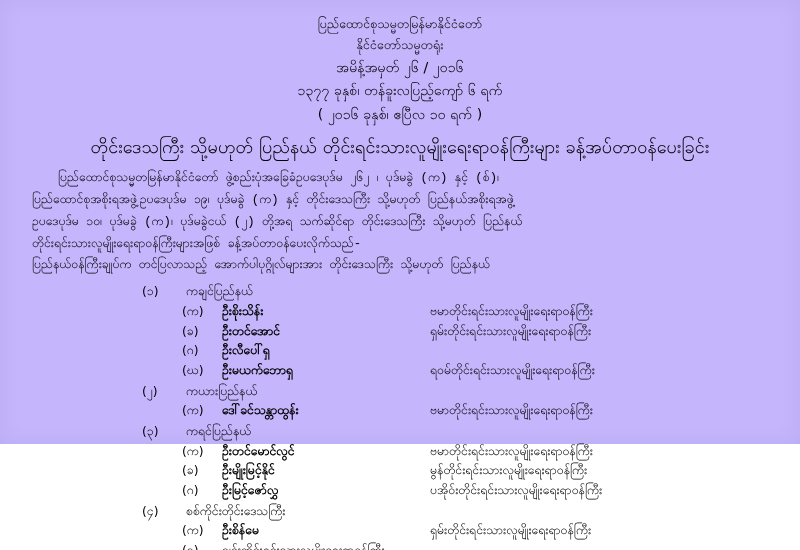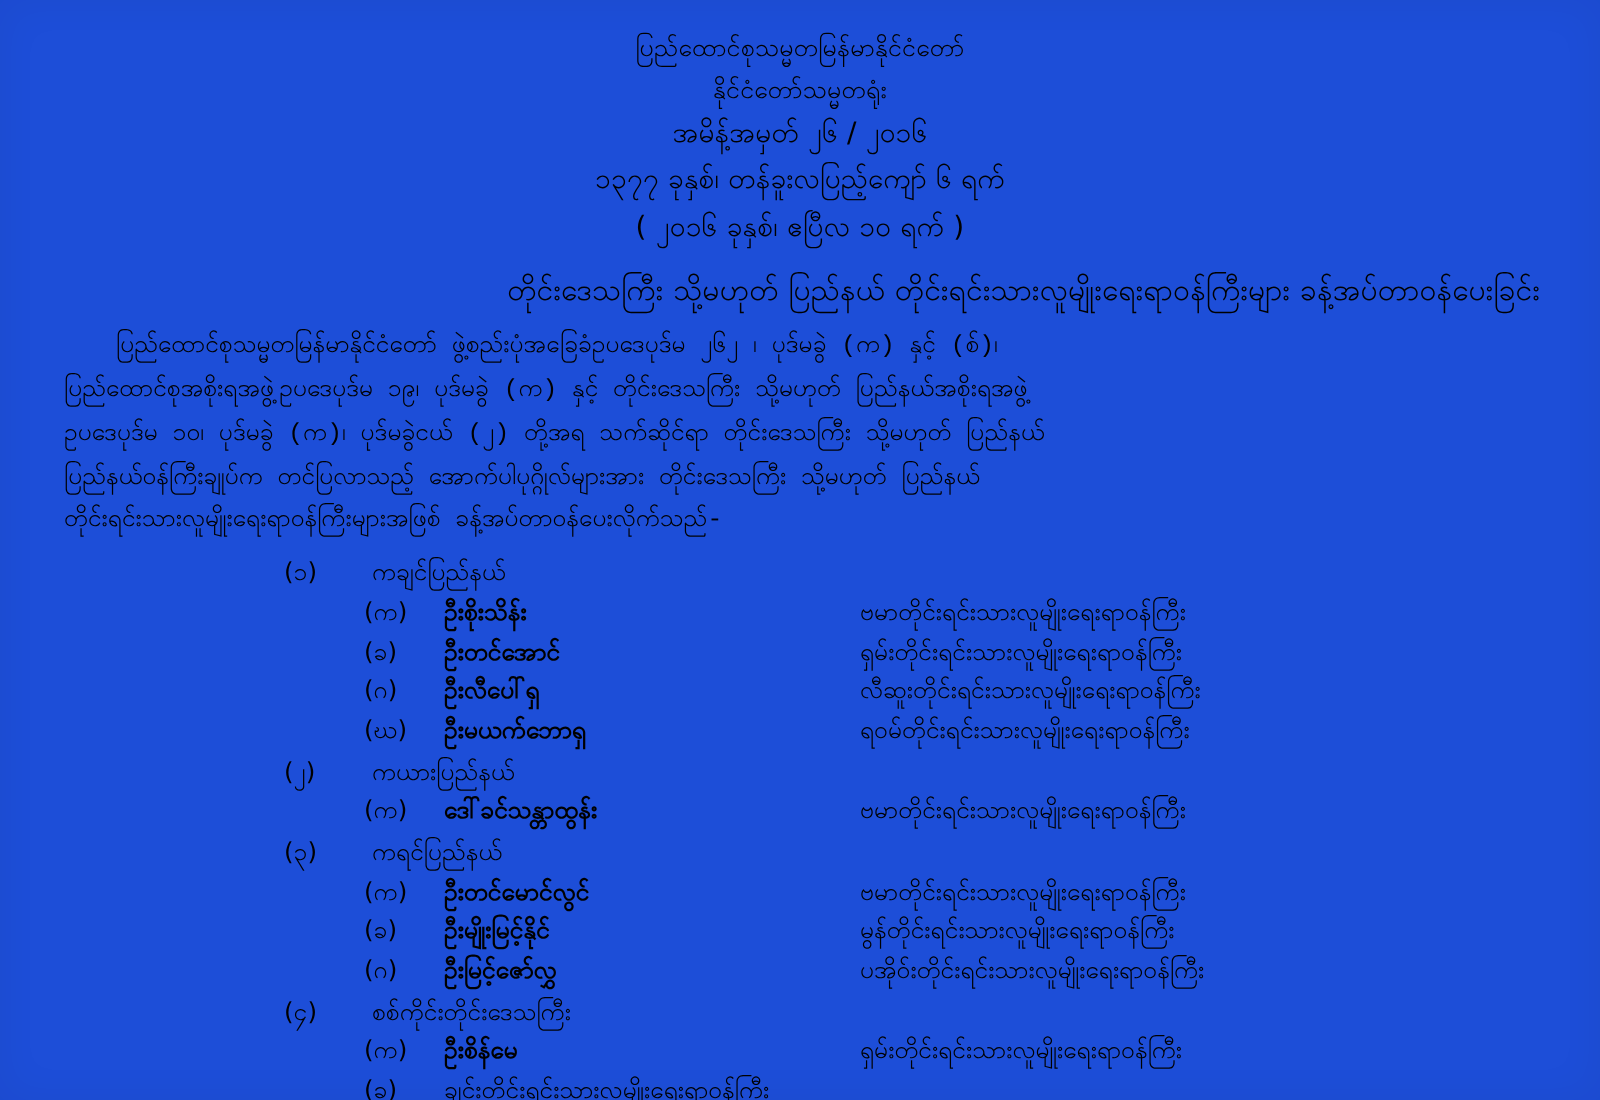--- a/index.html
+++ b/index.html
@@ -10,24 +10,24 @@
     width: 800px;
     height: 550px;
     background: #ffffff;
     font-family: "DejaVu Sans", sans-serif;
     color: #000000;
     overflow: hidden;
   }
   .page {
     position: relative;
     width: 800px;
-    height: 550px;
+    height: 444px;
     box-sizing: border-box;
     padding: 14px 30px 10px 30px;
-    background: #1d4ed8;
+    background: #c4b5fd;
   }
   .page::after {
     content: "";
     position: absolute;
     left: 0; top: 0; right: 0; bottom: 0;
     pointer-events: none;
     box-shadow: inset 0 0 22px rgba(0,0,0,0.05);
   }
   .hdr {
     text-align: center;
@@ -35,22 +35,22 @@
     line-height: 1.55;
   }
   .hdr .line {
     margin: 0 0 2px 0;
     letter-spacing: 0.1px;
   }
   .hdr .line.small {
     font-size: 14px;
   }
   .title {
-    text-align: right;
-    font-size: 15px;
+    text-align: center;
+    font-size: 18px;
     margin-top: 9px;
     margin-bottom: 7px;
     letter-spacing: 0.1px;
   }
   .para {
     font-size: 12.3px;
     line-height: 1.62;
     text-align: justify;
     text-justify: inter-word;
     margin: 0 0 2px 0;
@@ -114,22 +114,22 @@
     <div class="line small">၁၃၇၇ ခုနှစ်၊ တန်ခူးလပြည့်ကျော် ၆ ရက်</div>
     <div class="line small">( ၂၀၁၆ ခုနှစ်၊ ဧပြီလ   ၁၀  ရက် )</div>
   </div>
 
   <div class="title">တိုင်းဒေသကြီး သို့မဟုတ် ပြည်နယ် တိုင်းရင်းသားလူမျိုးရေးရာဝန်ကြီးများ ခန့်အပ်တာဝန်ပေးခြင်း</div>
 
   <div class="body">
     <p class="para"><span class="indent"></span><span>ပြည်ထောင်စုသမ္မတမြန်မာနိုင်ငံတော် ဖွဲ့စည်းပုံအခြေခံဥပဒေပုဒ်မ ၂၆၂ ၊ ပုဒ်မခွဲ (က) နှင့် (စ်)၊</span></p>
     <p class="para">ပြည်ထောင်စုအစိုးရအဖွဲ့ဥပဒေပုဒ်မ ၁၉၊ ပုဒ်မခွဲ (က) နှင့် တိုင်းဒေသကြီး သို့မဟုတ် ပြည်နယ်အစိုးရအဖွဲ့</p>
     <p class="para">ဥပဒေပုဒ်မ ၁၀၊ ပုဒ်မခွဲ (က)၊ ပုဒ်မခွဲငယ် (၂) တို့အရ သက်ဆိုင်ရာ တိုင်းဒေသကြီး သို့မဟုတ် ပြည်နယ်</p>
+    <p class="para">တိုင်းရင်းသားလူမျိုးရေးရာဝန်ကြီးများအဖြစ် ခန့်အပ်တာဝန်ပေးလိုက်သည်-</p>
     <p class="para">ပြည်နယ်ဝန်ကြီးချုပ်က တင်ပြလာသည့် အောက်ပါပုဂ္ဂိုလ်များအား တိုင်းဒေသကြီး သို့မဟုတ် ပြည်နယ်</p>
-    <p class="para">တိုင်းရင်းသားလူမျိုးရေးရာဝန်ကြီးများအဖြစ် ခန့်အပ်တာဝန်ပေးလိုက်သည်-</p>
   </div>
 
   <div class="list">
 
     <div class="grp">
       <span class="num">(၁)</span>
       <span class="grp-name">ကချင်ပြည်နယ်</span>
     </div>
     <div class="row">
       <span class="mark">(က)</span>
@@ -137,21 +137,20 @@
       <span class="post">ဗမာတိုင်းရင်းသားလူမျိုးရေးရာဝန်ကြီး</span>
     </div>
     <div class="row">
       <span class="mark">(ခ)</span>
       <span class="name">ဦးတင်အောင်</span>
       <span class="post">ရှမ်းတိုင်းရင်းသားလူမျိုးရေးရာဝန်ကြီး</span>
     </div>
     <div class="row">
       <span class="mark">(ဂ)</span>
       <span class="name">ဦးလီပေါ်ရှ</span>
-      <span class="post">လီဆူးတိုင်းရင်းသားလူမျိုးရေးရာဝန်ကြီး</span>
     </div>
     <div class="row">
       <span class="mark">(ဃ)</span>
       <span class="name">ဦးမယက်ဘောရှ</span>
       <span class="post">ရဝမ်တိုင်းရင်းသားလူမျိုးရေးရာဝန်ကြီး</span>
     </div>
 
     <div class="grp">
       <span class="num">(၂)</span>
       <span class="grp-name">ကယားပြည်နယ်</span>

